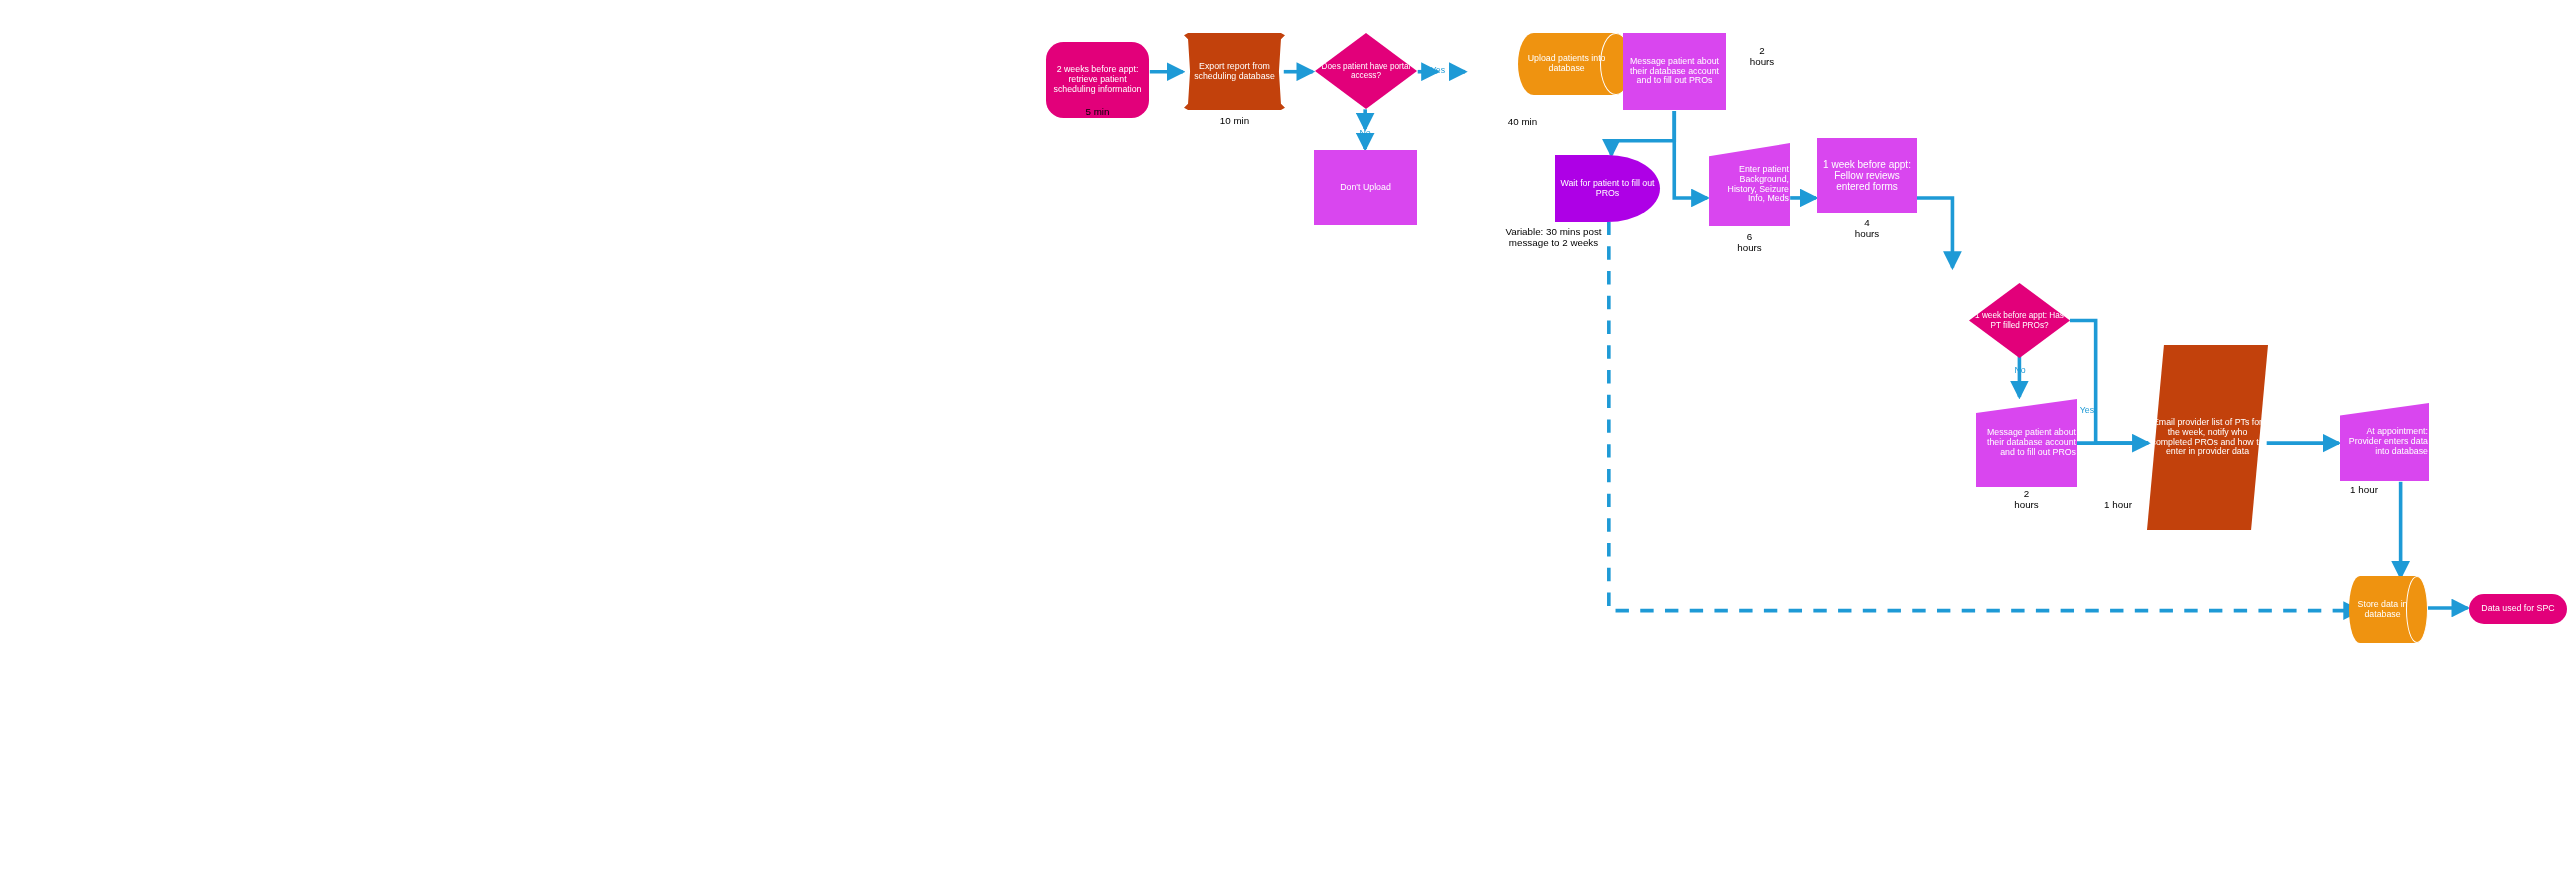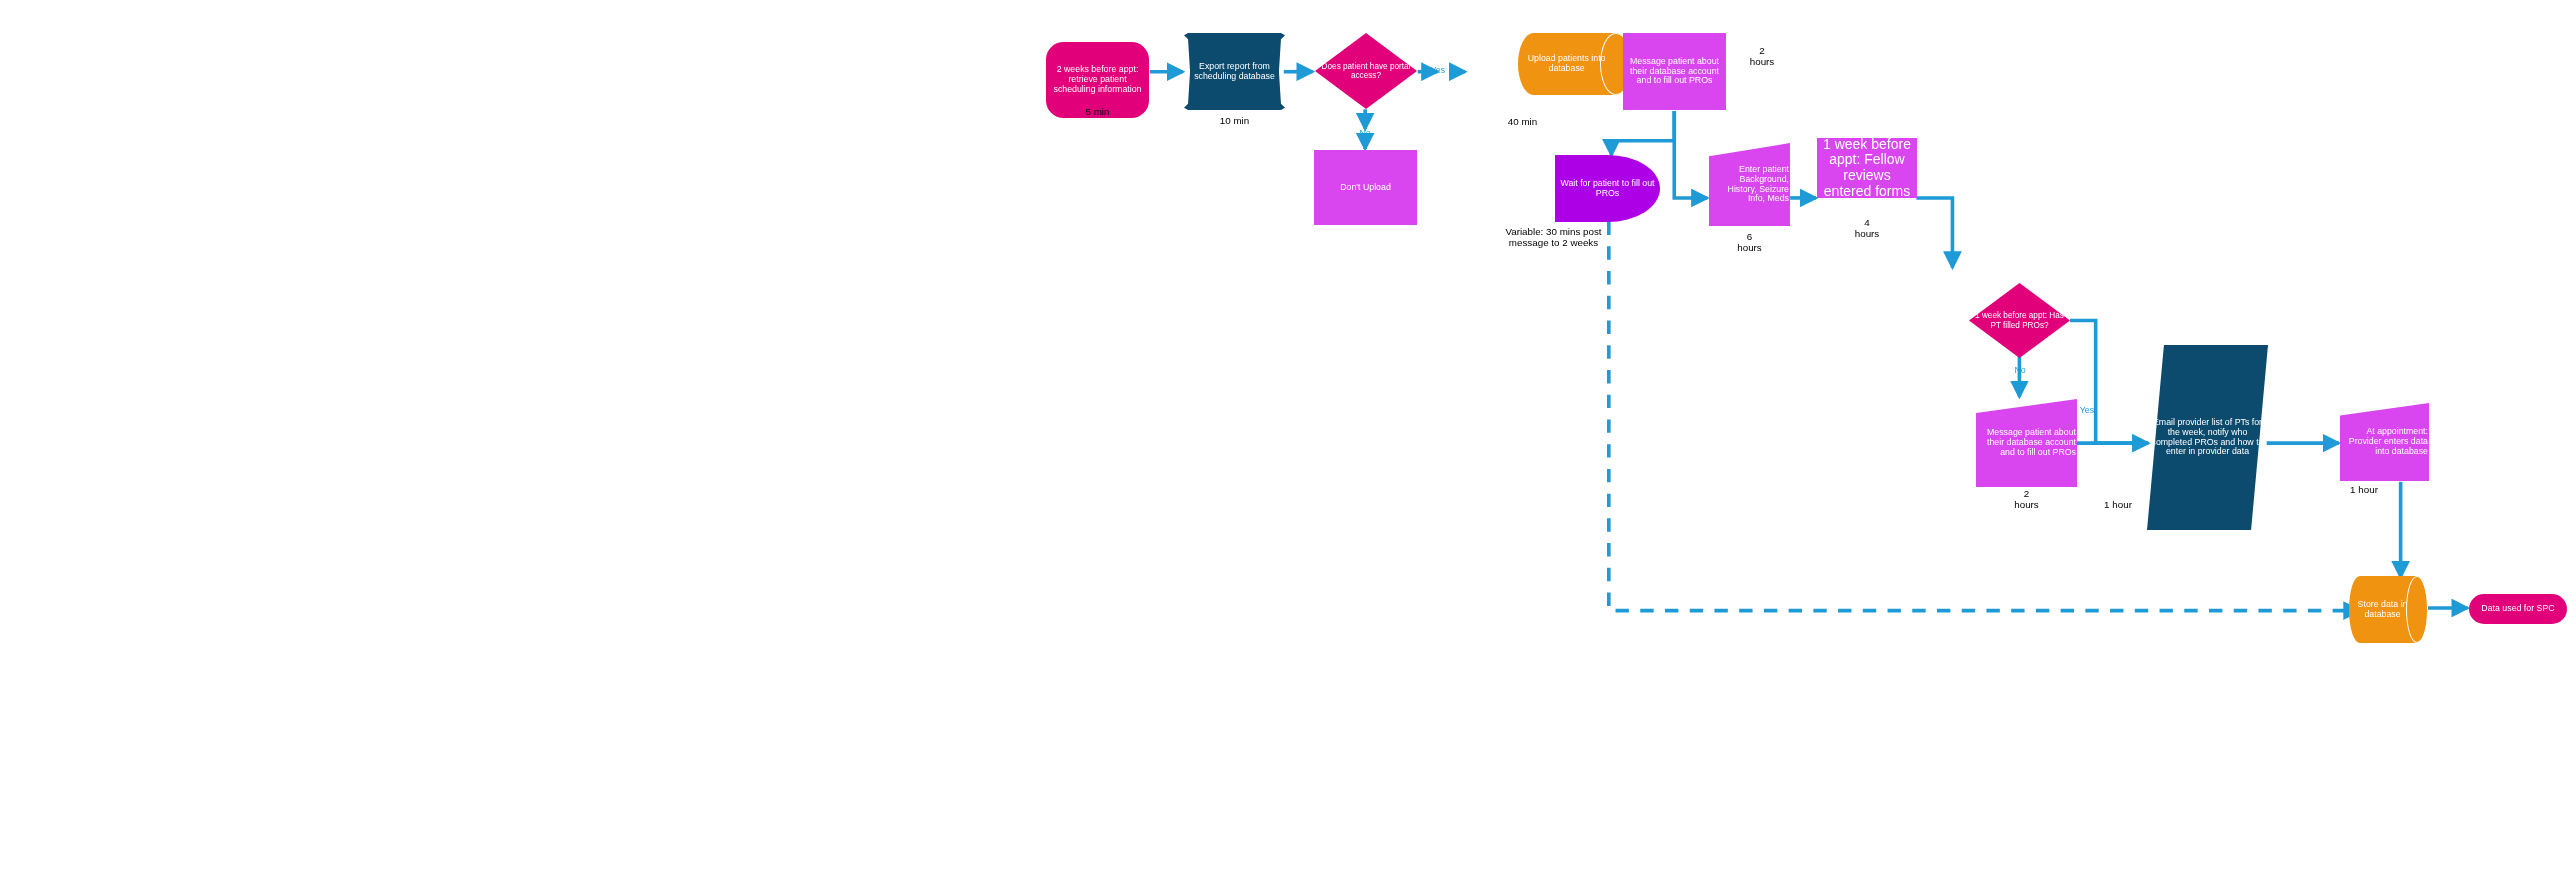--- a/index.html
+++ b/index.html
@@ -28,21 +28,21 @@
     justify-content: center;
     text-align: center;
     color: #ffffff;
     font-family: "Liberation Sans", sans-serif;
     line-height: 1.12;
     z-index: 5;
     white-space: pre-line;
     padding: 1px;
   }
   .pink      { background: #E2007A; }
-  .orange    { background: #0c4a6e; }
+  .orange    { background: #c2410c; }
   .blue      { background: #d946ef; }
   .purple    { background: #AE00E6; }
 
   .rounded   { border-radius: 17.5px; }
   .pill      { border-radius: 515px; }
 
   
   .diamond {
     clip-path: polygon(50% 0%, 100% 50%, 50% 100%, 0% 50%);
   }
@@ -195,21 +195,21 @@
 hours</div>
 
 <div class="node purple delay" style="left:1555px; top:155px; width:105px; height:67px; font-size:8.8px;">Wait for patient to fill out PROs</div>
 <div class="timelabel" style="left:1476px; top:227px; width:155px; font-size:9.8px;">Variable: 30 mins post
 message to 2 weeks</div>
 
 <div class="node blue slanttop" style="left:1709px; top:143px; width:81px; height:83px; font-size:8.8px;">Enter patient Background, History, Seizure Info, Meds</div>
 <div class="timelabel" style="left:1709px; top:232px; width:81px; font-size:9.8px;">6
 hours</div>
 
-<div class="node blue" style="left:1817px; top:138px; width:100px; height:60px; font-size:14px;">1 week before appt: Fellow reviews entered forms</div>
+<div class="node blue" style="left:1817px; top:138px; width:100px; height:75px; font-size:10px;">1 week before appt: Fellow reviews entered forms</div>
 <div class="timelabel" style="left:1817px; top:218px; width:100px; font-size:9.8px;">4
 hours</div>
 
 <div class="node pink diamond" style="left:1969px; top:283px; width:101px; height:75px; font-size:8.2px;">1 week before appt: Has PT filled PROs?</div>
 
 <div class="edgelabel" style="left:2008px; top:365px; width:24px; font-size:8.8px; text-align:center;">No</div>
 <div class="edgelabel" style="left:2075px; top:405px; width:24px; font-size:8.8px; text-align:center;">Yes</div>
 
 <div class="node blue slanttop" style="left:1976px; top:399px; width:101px; height:88px; font-size:8.8px;">Message patient about their database account and to fill out PROs</div>
 <div class="timelabel" style="left:1976px; top:489px; width:101px; font-size:9.8px;">2

